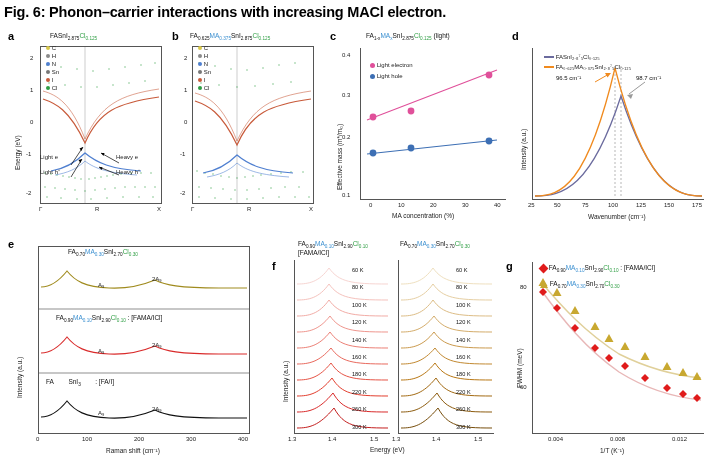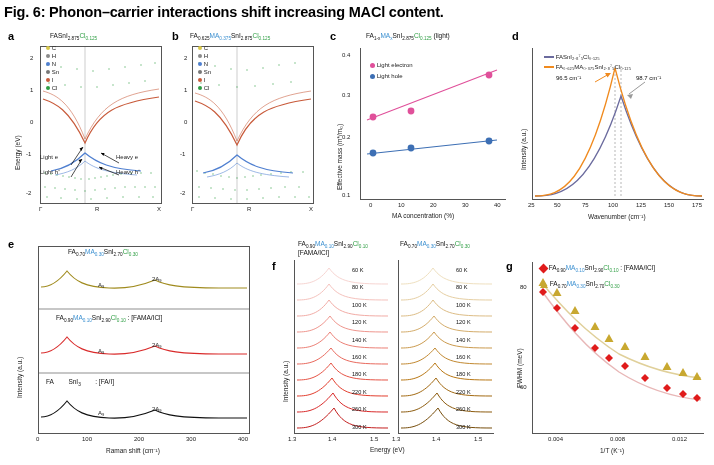--- a/index.html
+++ b/index.html
@@ -25,21 +25,21 @@
   .legend{position:absolute;font-size:6px;color:#222;white-space:nowrap;}
   .ann{position:absolute;font-size:6px;color:#222;white-space:nowrap;}
   .formula{position:absolute;font-size:6.5px;white-space:nowrap;}
   sub{font-size:0.72em;}
   .dot{display:inline-block;width:4px;height:4px;border-radius:50%;vertical-align:middle;}
   svg{display:block;}
 </style>
 </head>
 <body>
 
-<div class="fig-title">Fig. 6: Phonon–carrier interactions shift increasing MACl content.</div>
+<div class="fig-title">Fig. 6: Phonon–carrier interactions with increasing MACl electron.</div>
 
 <div class="panel" style="left:6px;top:30px;width:160px;height:198px;">
   <div class="plabel" style="left:2px;top:0px;">a</div>
   <div class="formula" style="left:44px;top:2px;">
     <span style="color:#111;">FASnI<sub>2.875</sub></span><span style="color:#2f9e44;">Cl<sub>0.125</sub></span>
   </div>
 
   <div class="axis-title rot" style="left:8px;top:140px;">Energy (eV)</div>
 
   <div class="frame" style="left:34px;top:16px;width:122px;height:158px;">

